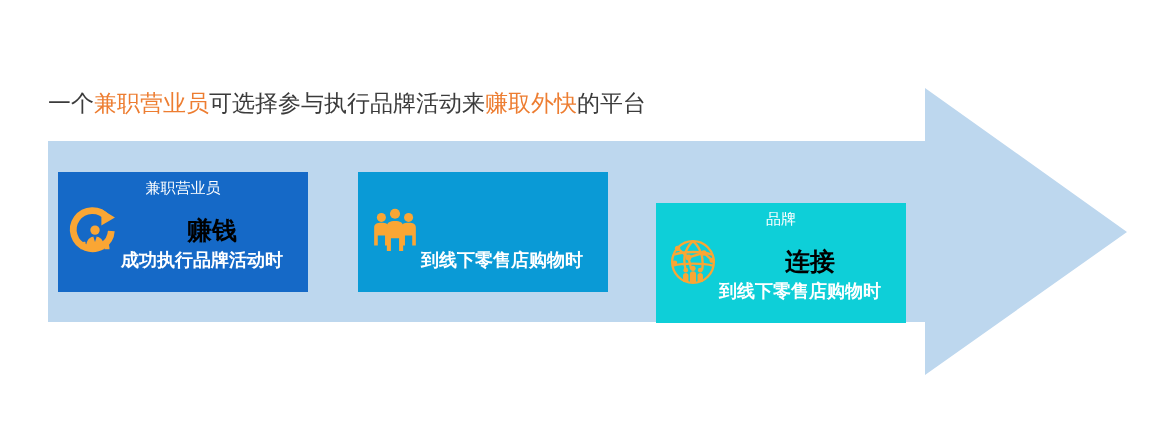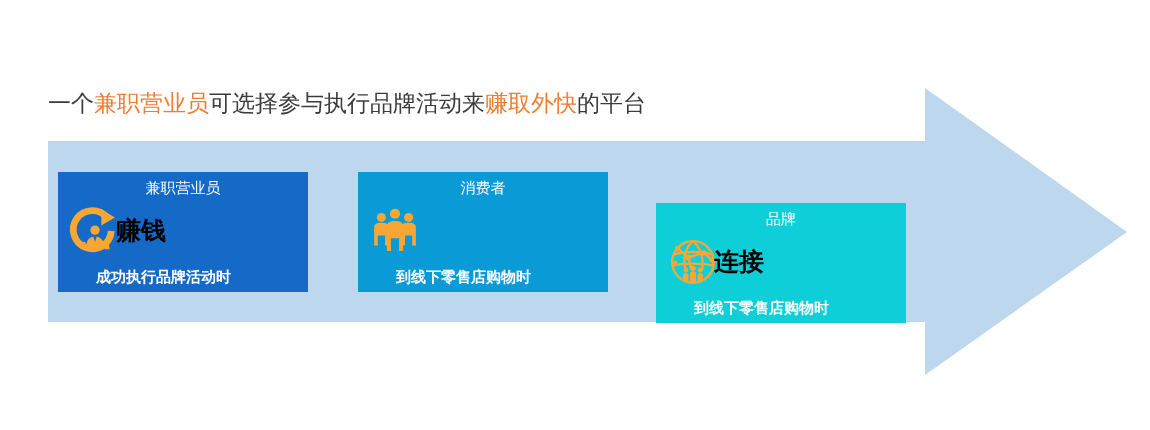--- a/index.html
+++ b/index.html
@@ -68,33 +68,34 @@
     color: #ffffff;
     font-size: 15px;
     line-height: 20px;
     font-weight: normal;
   }
   .card-main {
     position: absolute;
     top: 42px;
     left: 58px;
     width: 192px;
-    text-align: left;
+    text-align: center;
     color: #000000;
     font-size: 25px;
     line-height: 32px;
     font-weight: bold;
   }
   .card-foot {
     position: absolute;
-    bottom: 5px;
+    bottom: 22px;
     left: 38px;
     width: 212px;
+    text-align: center;
     color: #ffffff;
-    font-size: 15px;
+    font-size: 18px;
     line-height: 20px;
     font-weight: bold;
   }
   .card-icon {
     position: absolute;
     left: 8px;
     top: 30px;
     width: 58px;
     height: 58px;
   }
@@ -130,21 +131,20 @@
 
         <path d="M16 52 C16 45 19 43 21.5 44 L21.5 52 Z" fill="#FAA634"></path>
         <path d="M48 52 C48 45 45 43 42.5 44 L42.5 52 Z" fill="#FAA634"></path>
       </svg>
     </div>
     <div class="card-main">赚钱</div>
     <div class="card-foot">成功执行品牌活动时</div>
   </div>
 
   <div class="card" id="card-1">
-    <div class="card-title">消费者</div>
     <div class="card-icon">
       <svg viewBox="0 0 64 64" aria-hidden="true">
 
         <circle cx="17" cy="17" r="5" fill="#FAA634"></circle>
         <path d="M9 48 L9 28 C9 24.5 12 23 17 23 C22 23 25 24.5 25 28 L25 48 L21 48 L21 37 L13 37 L13 48 Z" fill="#FAA634"></path>
 
         <circle cx="47" cy="17" r="5" fill="#FAA634"></circle>
         <path d="M39 48 L39 28 C39 24.5 42 23 47 23 C52 23 55 24.5 55 28 L55 48 L51 48 L51 37 L43 37 L43 48 Z" fill="#FAA634"></path>
 
         <circle cx="32" cy="13" r="5.6" fill="#FAA634"></circle>

